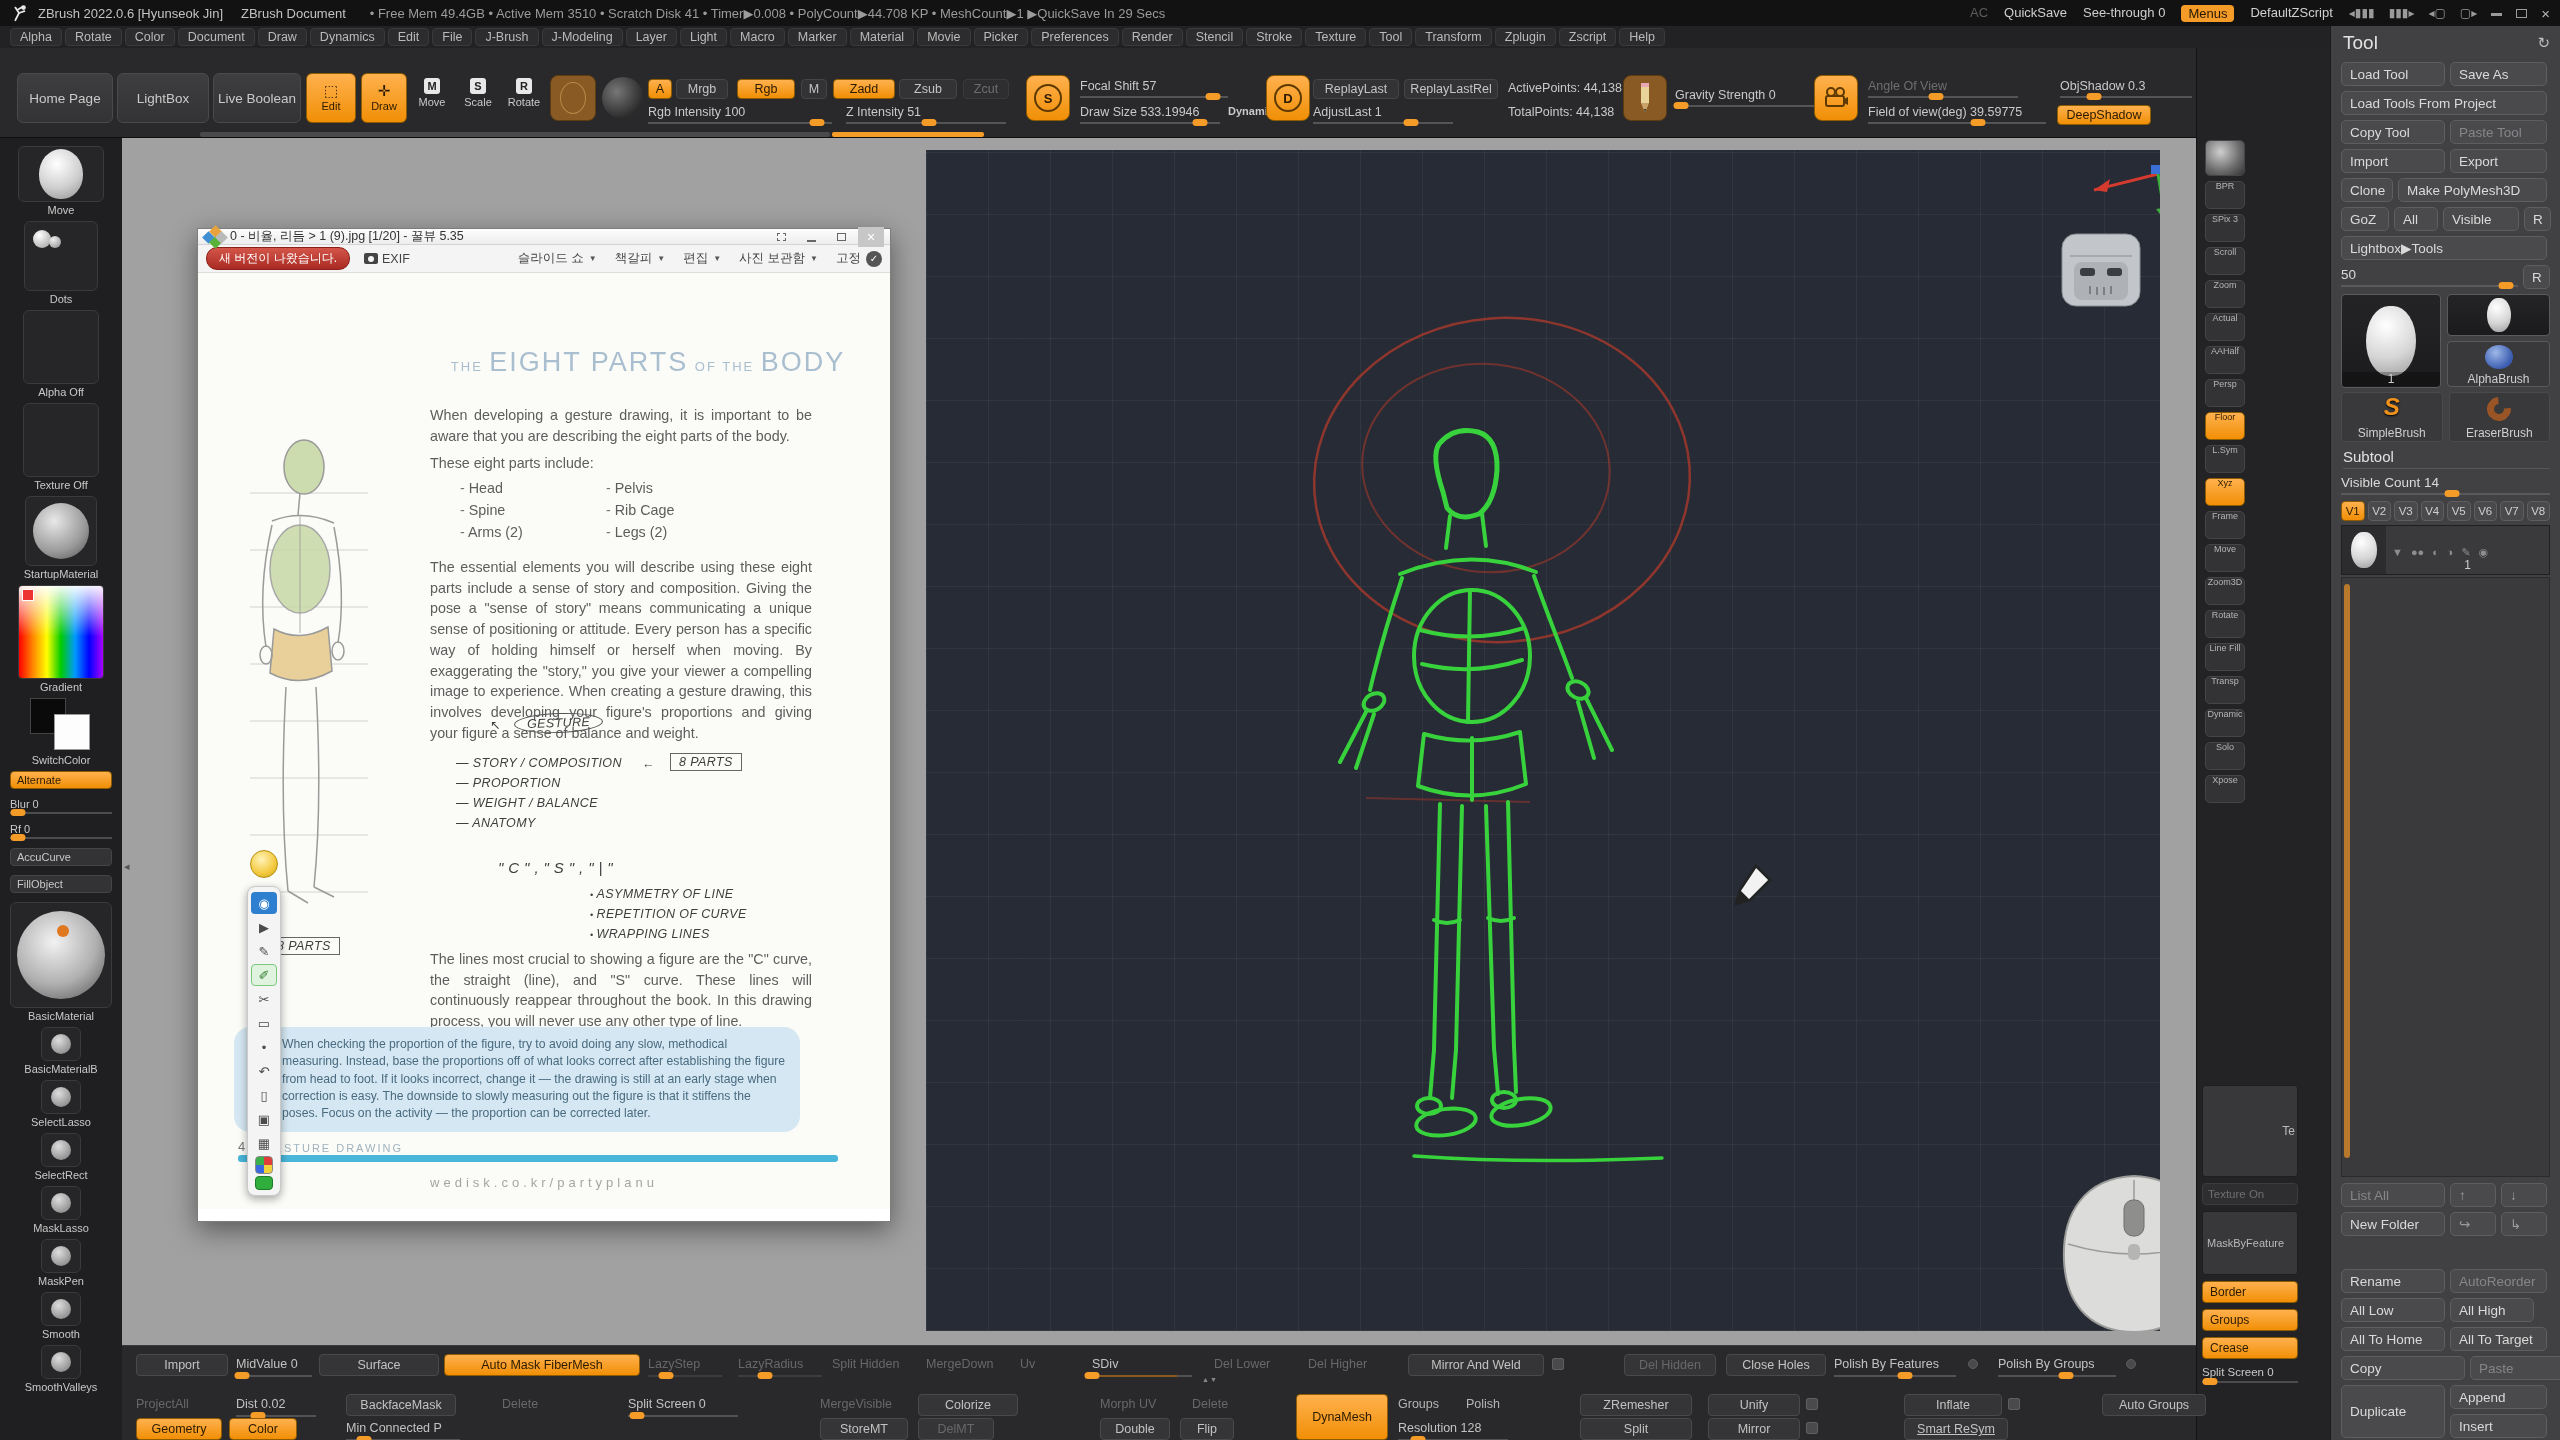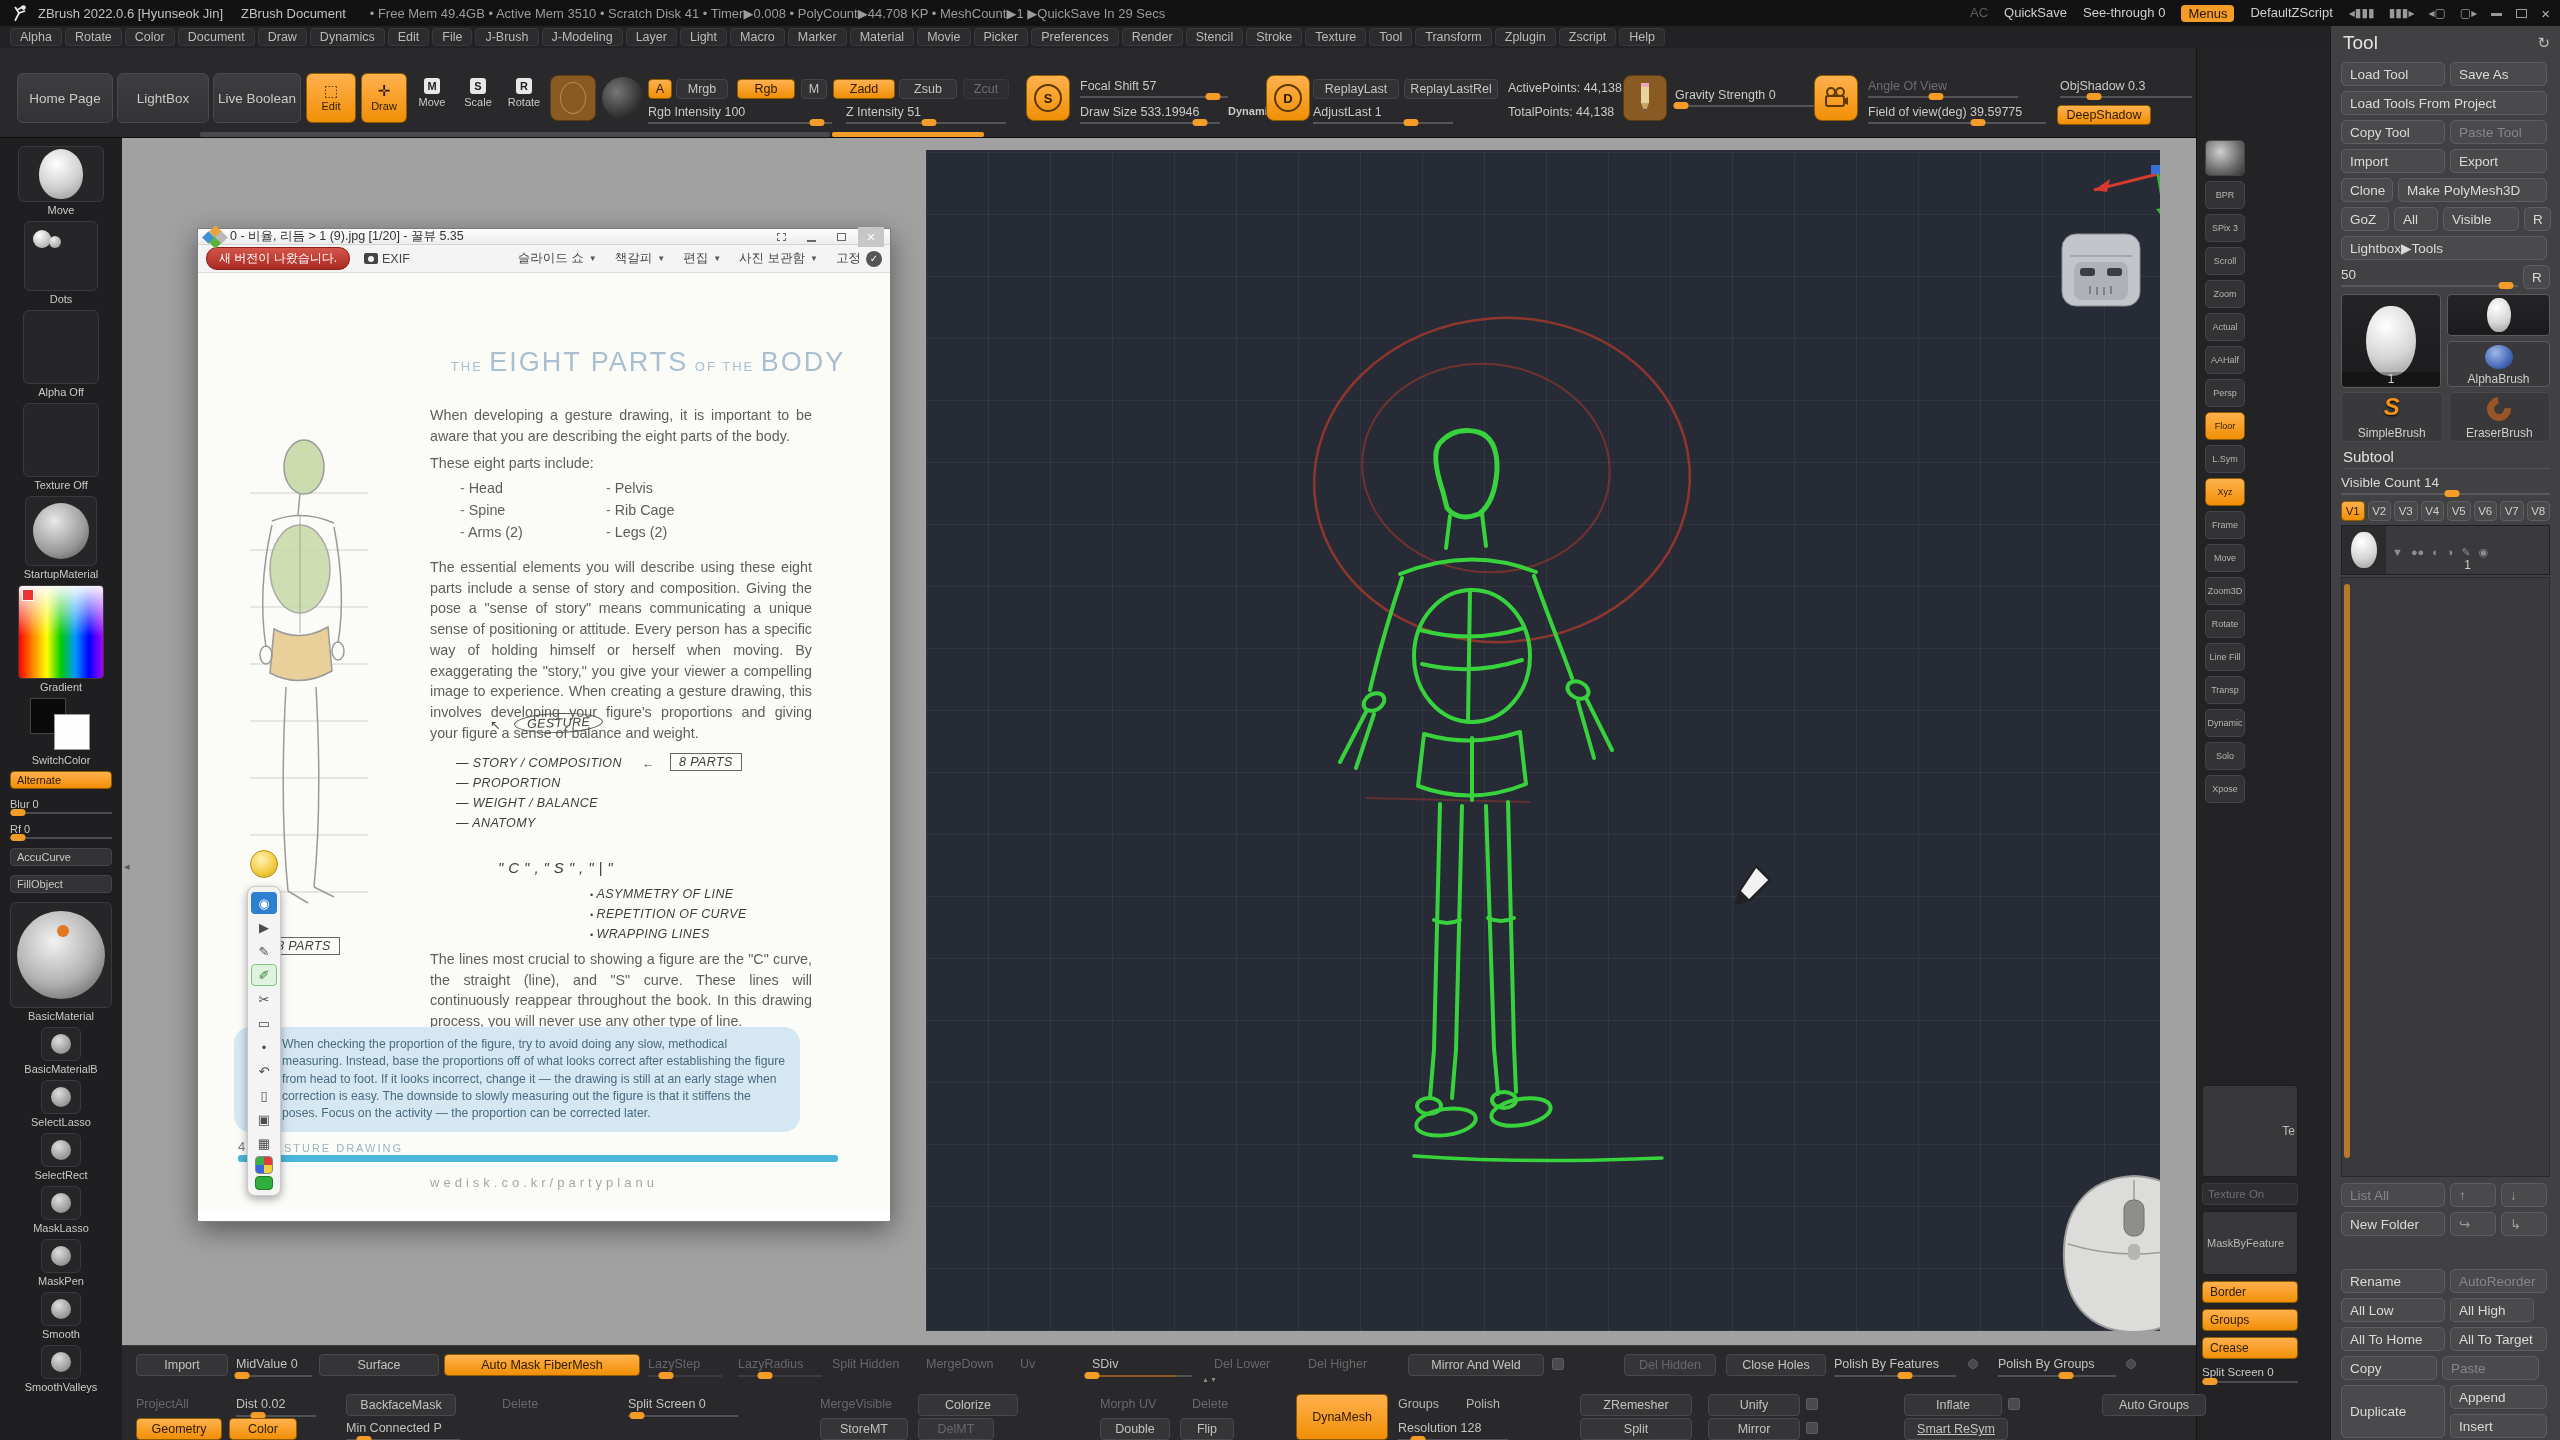--- a/index.html
+++ b/index.html
@@ -135,21 +135,21 @@
   .tipbox{position:absolute;background:#d4e7f2;border-radius:16px;padding:9px 14px 9px 48px;font-size:12.2px;color:#4a6b80;line-height:1.42;width:566px}
   .tipbox .tl{position:absolute;left:14px;top:9px;font-weight:bold;color:#83aec7;font-style:italic}
   .fnum{position:absolute;font-size:13px;color:#777}
   .flab{position:absolute;font-size:11px;color:#9fb3be;letter-spacing:2px}
   .fbar{position:absolute;height:7px;background:#49b6da;border-radius:3px}
   .furl{position:absolute;width:100%;text-align:center;font-size:13px;color:#a5a5a5;letter-spacing:4px}
 
   
   #tray{position:absolute;left:2196px;top:48px;width:134px;height:1392px;background:#232325;border-left:1px solid #141414}
   #rightshelf{position:absolute;left:2202px;top:140px;width:46px;display:flex;flex-direction:column;gap:5px;align-items:center;z-index:5}
-  .rs-item{width:40px;height:28px;background:#333335;border:1px solid #454547;border-radius:5px;font-size:9px;color:#b5b5b5;display:flex;align-items:center;justify-content:center;text-align:center;line-height:1}
+  .rs-item{width:40px;height:28px;background:#333335;border:1px solid #454547;border-radius:5px;font-size:9px;color:#b5b5b5;display:flex;justify-content:center;text-align:center;line-height:1}
   .rs-item.on{background:linear-gradient(#ffb14e,#f18f06);border-color:#8f5c00;color:#2b1a00}
   .rs-item.sphere{background:radial-gradient(circle at 38% 32%,#cfcfcf,#6a6a6a 60%,#333);height:36px}
   .tray-col{position:absolute;left:2202px;top:1085px;width:96px;z-index:6;font-size:12px}
   .t-thumb{height:92px;background:#38383a;border:1px solid #1e1e20;border-radius:3px;color:#bbb;display:flex;align-items:center;justify-content:flex-end;overflow:hidden;padding-right:2px}
   .t-lbl{margin-top:6px;height:22px;background:#2e2e30;border:1px solid #3c3c3e;border-radius:4px;color:#6f6f72;display:flex;align-items:center;padding:0 5px;font-size:11.5px}
   .t-mask{margin-top:6px;height:64px;background:#38383a;border:1px solid #1e1e20;border-radius:3px;color:#b9b9b9;display:flex;align-items:center;padding:0 4px;font-size:11px}
   .t-on{margin-top:6px;height:22px;background:linear-gradient(#ffb14e,#f18f06);border:1px solid #8f5c00;border-radius:4px;color:#2b1a00;display:flex;align-items:center;padding:0 7px;font-size:12px}
   .t-sld{margin-top:7px;color:#c9c9c9;font-size:11.5px}
   .t-sld .track{display:block;height:2px;background:#4c4c4e;position:relative;margin-top:3px}
 
@@ -1024,21 +1024,21 @@
         <div class="pbtn" style="width: 104px;">
           <span>All To Home</span>
           <span class="pg"></span>
         </div>
         <div class="pbtn" style="width: 97px;">
           <span>All To Target</span>
           <span class="pg"></span>
         </div>
       </div>
     <div class="prow">
-        <div class="pbtn" style="width: 96px;">
+        <div class="pbtn" style="width: 124px;">
           <span>Copy</span>
           <span class="pg"></span>
         </div>
         <div class="pbtn dim" style="width: 97px;">
           <span>Paste</span>
           <span class="pg"></span>
         </div>
       </div>
 
     <div class="tallrow">

